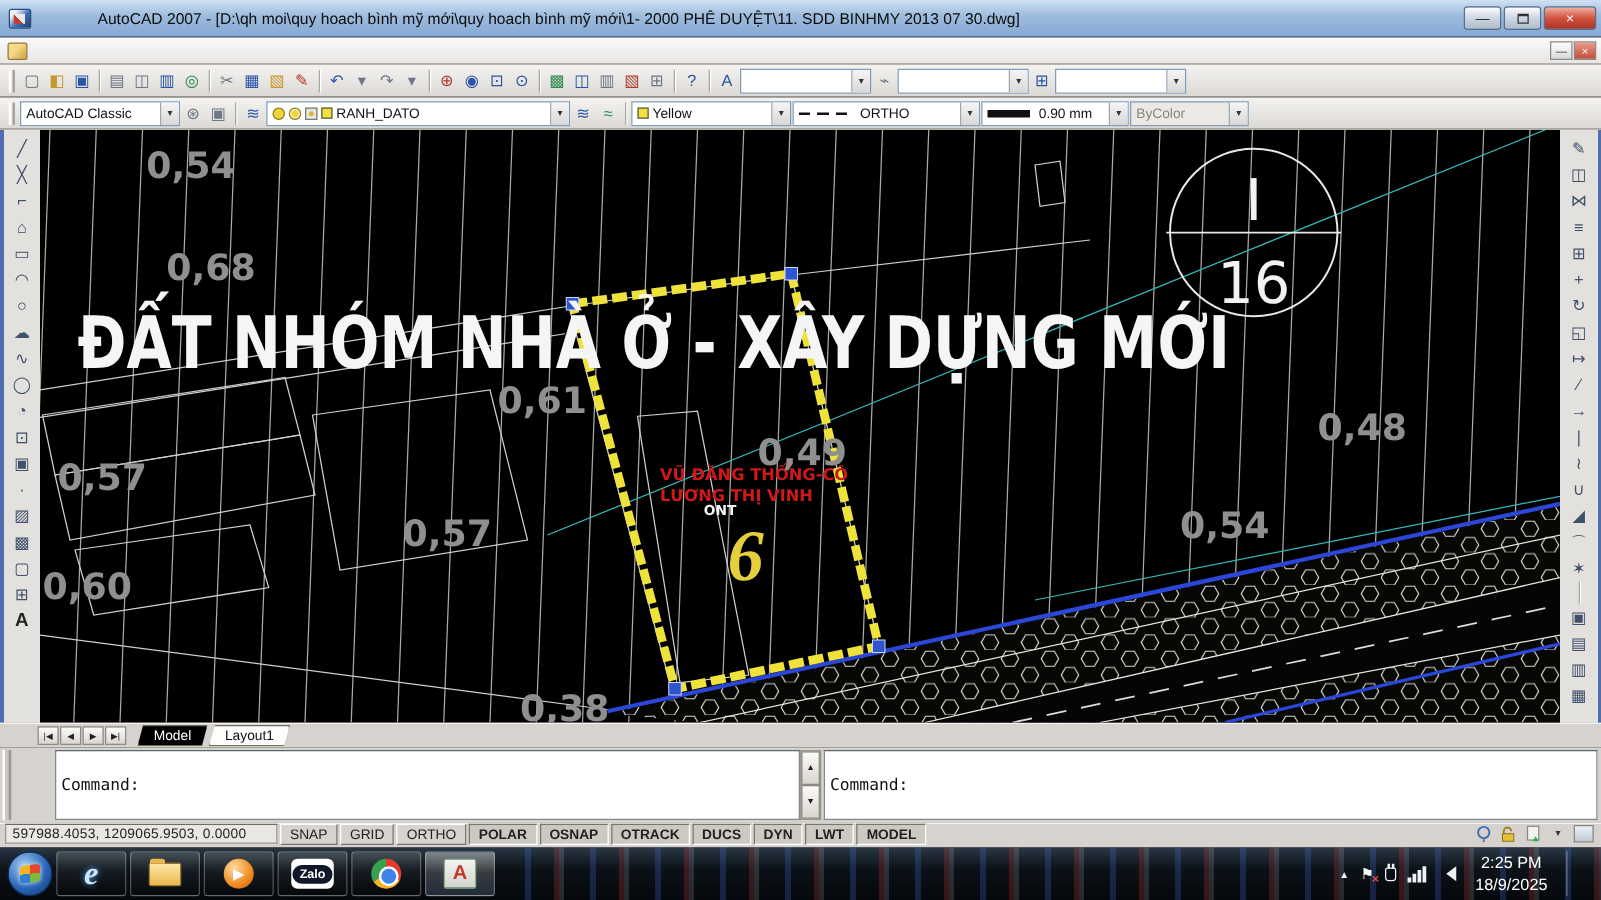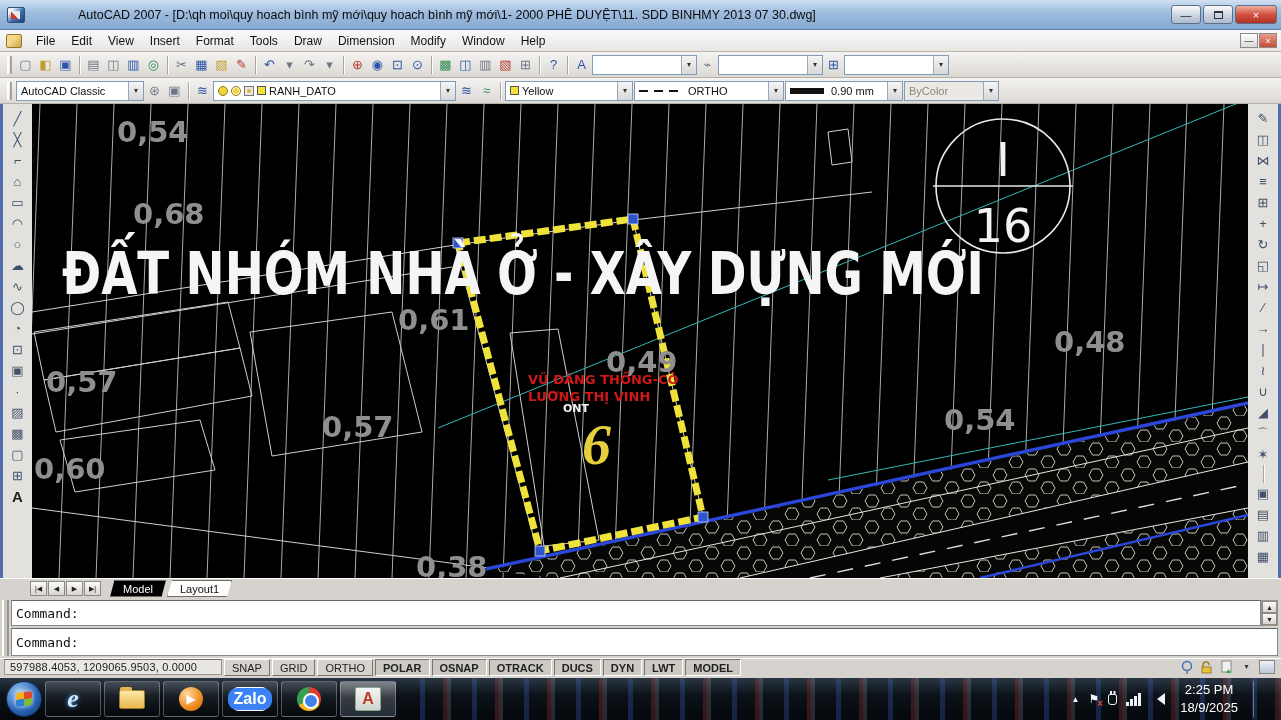--- a/index.html
+++ b/index.html
@@ -82,21 +82,21 @@
     display:flex; align-items:center; justify-content:center; font-size:7px; color:#222; }
   .tab { height:17px; padding:1px 12px; display:flex; align-items:center; font-size:11px;
     border:1px solid #716d66; clip-path:polygon(8% 0,100% 0,92% 100%,0 100%); }
   .tab.active { background:#000; color:#fff; margin-left:8px; }
   .tab.idle { background:#fdfdfc; color:#111; }
 
   
   .cmdarea { height:60px; background:#d6d3ce; padding:2px 3px 2px 2px; display:flex; }
   .cmdgrip { width:7px; margin-right:2px; border-left:2px solid #fff; border-right:2px solid #9a968e;
     background:#c9c6c0; }
-  .cmdbox { flex:1; display:flex; flex-direction:column; gap:2px; }
+  .cmdbox { flex:1; display:flex; gap:2px;margin-left:33px; }
   .cmdline { flex:1; background:#fff; border:1px solid #828790; border-top-color:#5f6670;
     font-family:"DejaVu Sans Mono", monospace; font-size:13px; color:#111;
     display:flex; align-items:center; padding-left:4px; }
   .cmdrow1 { display:flex; flex:1; gap:0; }
   .cmdscroll { width:17px; background:#d6d3ce; border:1px solid #9a968e; display:flex;
     flex-direction:column; }
   .cmdscroll span { flex:1; display:flex; align-items:center; justify-content:center; font-size:7px;
     background:linear-gradient(#fbfbfa,#d9d6d0); border:1px solid #8f8b84; color:#222;}
 
   
@@ -134,22 +134,22 @@
     font-size:26px; color:#cfe6ff; text-shadow:0 0 5px #4aa3e8; }
   .folder { width:26px; height:19px; background:linear-gradient(#ffe9a8,#e8b64e); border-radius:2px;
     position:relative; border:1px solid #9c7a2c;}
   .folder::before { content:""; position:absolute; top:-4px; left:0; width:12px; height:4px;
     background:#e8b64e; border-radius:2px 2px 0 0; }
   .wmp { width:24px; height:24px; border-radius:50%;
     background:radial-gradient(circle at 35% 30%, #ffd9a0, #ef8b1f 60%, #b85c08);
     display:flex; align-items:center; justify-content:center; color:#fff; font-size:12px; }
   .zalo { width:34px; height:24px; background:#fff; border-radius:5px; display:flex;
     align-items:center; justify-content:center; }
-  .zalo span { background:#3b82f6; color:#fff; border-radius:9px; padding:2px 6px;
-    font-size:16px; font-weight:bold; }
+  .zalo span { background:#0f172a; color:#fff; border-radius:9px; padding:2px 6px;
+    font-size:10px; font-weight:bold; }
   .chrome { width:24px; height:24px; border-radius:50%; position:relative;
     background:conic-gradient(#e23c2e 0 33%, #f6b31e 0 66%, #37a14f 0); }
   .chrome::after { content:""; position:absolute; left:6px; top:6px; width:12px; height:12px;
     border-radius:50%; background:#3f82e8; border:2px solid #fff; }
   .acad { width:26px; height:24px; background:linear-gradient(#f4f4f2,#cfd4cd); border-radius:2px;
     display:flex; align-items:center; justify-content:center; font-weight:bold; font-size:16px;
     color:#c0392b; border:1px solid #8a8; }
   .tray { margin-left:auto; display:flex; align-items:center; gap:9px; z-index:2; padding-right:4px;}
   .trayicon { color:#eef2f6; font-size:11px; display:flex; align-items:flex-end; }
   .bars span { width:3px; background:#eef2f6; display:inline-block; margin-right:1px; }
@@ -175,33 +175,20 @@
       <span class="winbtn">—</span>
       <span class="winbtn">
           <span class="maxbox"></span>
         </span>
       <span class="winbtn close">×</span>
     </span>
   </div>
 
   <div class="menubar">
     <span class="docicon"></span>
-    <span style="display:flex">
-        <span class="menuitem">File</span>
-        <span class="menuitem">Edit</span>
-        <span class="menuitem">View</span>
-        <span class="menuitem">Insert</span>
-        <span class="menuitem">Format</span>
-        <span class="menuitem">Tools</span>
-        <span class="menuitem">Draw</span>
-        <span class="menuitem">Dimension</span>
-        <span class="menuitem">Modify</span>
-        <span class="menuitem">Window</span>
-        <span class="menuitem">Help</span>
-      </span>
     <span class="mdi">
       <span class="mdibtn">—</span>
       <span class="mdibtn close">×</span>
     </span>
   </div>
 
   <div class="toolbar">
     <span class="grip"></span>
     <span style="display:flex;align-items:center;gap:1px">
         <span class="ticon c-gray">▢</span>

